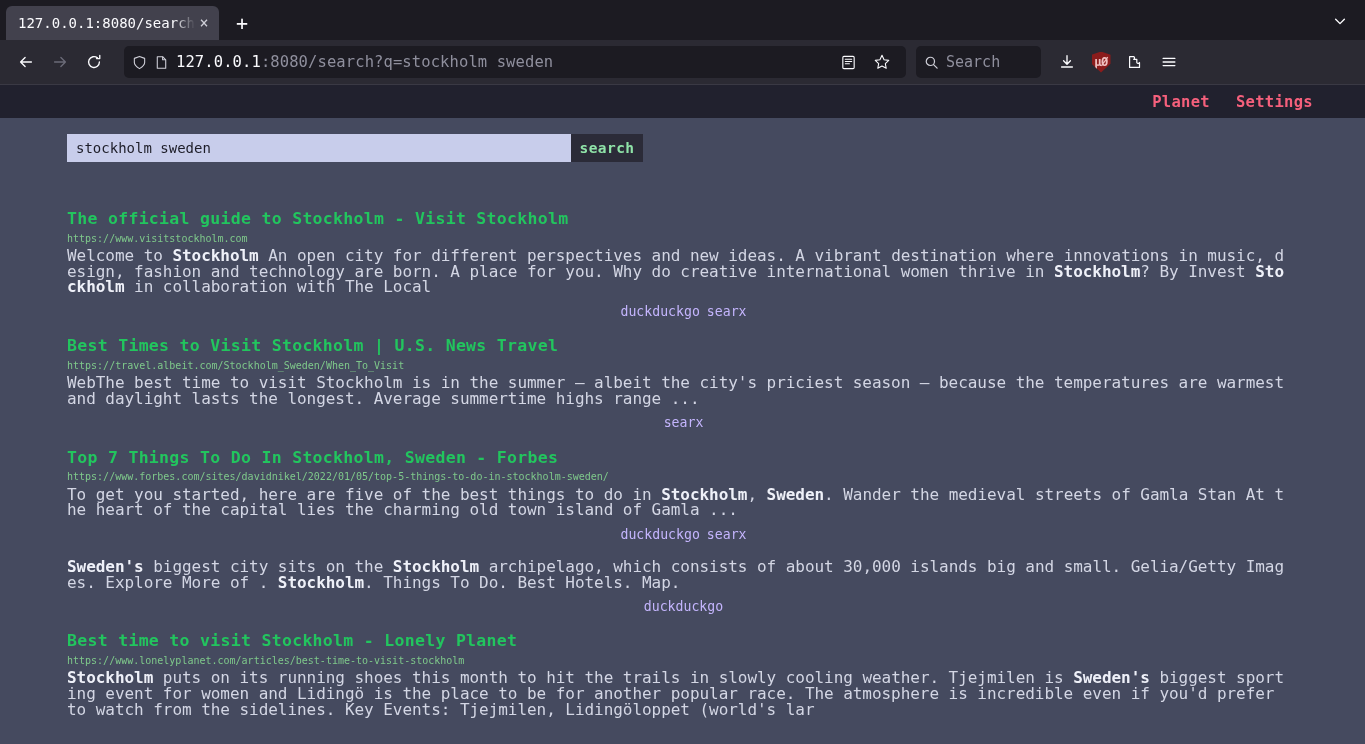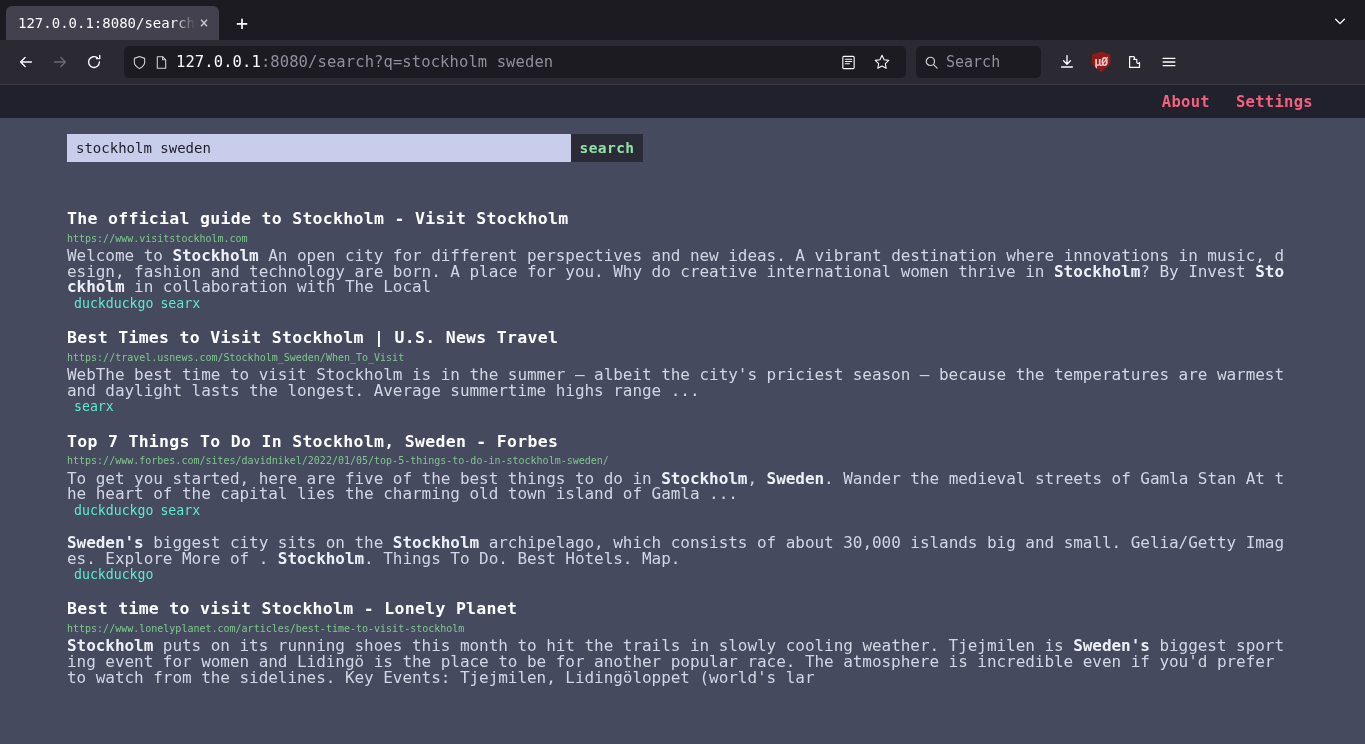--- a/index.html
+++ b/index.html
@@ -102,35 +102,35 @@
   }
   .search-btn {
     width: 72px; background: #2b2b38; border: none; color: #8fe3a8;
     font-family: inherit; font-size: 14.5px; font-weight: bold; letter-spacing: .4px;
     height: 28px; cursor: pointer;
   }
 
   .results { padding: 38px 72px 0 67px; }
   .result { margin-bottom: 16px; }
   .result-title {
-    color: #ffffff; font-size: 16.5px; font-weight: bold; letter-spacing: .3px;
+    color: #22c55e; font-size: 16.5px; font-weight: bold; letter-spacing: .3px;
     margin: 0 0 3px 0; text-decoration: none; display: block; line-height: 1.25;
   }
   .result-url {
     color: #7fc98b; font-size: 10px; margin: 0 0 3px 0; line-height: 1.25;
     word-break: break-all;
   }
   .result-content {
     color: #d3d6e4; font-size: 16px; line-height: 15.6px; margin: 0;
     word-break: break-all; letter-spacing: -0.05px;
   }
   .result-content b { color: #eef0f8; font-weight: bold; }
   .engines {
-    text-align: left; color: #5eead4; font-size: 13.2px;
-    line-height: 1.3;
+    text-align: center; color: #c4b5fd; font-size: 13.2px;
+    margin-top: 8px; line-height: 1.3;
   }
   .engines span { margin-left: 7px; }
 </style>
 </head>
 <body>
 
 <div class="browser">
 
   <div class="tabstrip">
     <div class="tab">
@@ -214,41 +214,41 @@
         <svg width="18" height="18" viewBox="0 0 20 20">
           <path d="M3.5 6 H16.5 M3.5 10 H16.5 M3.5 14 H16.5" stroke="#fbfbfe" stroke-width="1.5" stroke-linecap="round"></path>
         </svg>
       </div>
     </div>
   </div>
 
   <div class="viewport">
 
     <div class="site-nav">
-      <a href="#">About</a>
+      <a href="#">Planet</a>
       <a href="#">Settings</a>
     </div>
 
     <div class="search-area">
       <div class="search-form">
         <input class="search-input" type="text" value="stockholm sweden" style="">
         <button class="search-btn">search</button>
       </div>
     </div>
 
     <div class="results">
         <div class="result">
           <a class="result-title" href="#">The official guide to Stockholm - Visit Stockholm</a>
           <div class="result-url">https://www.visitstockholm.com</div>
           <p class="result-content">Welcome to <b>Stockholm</b> An open city for different perspectives and new ideas. A vibrant destination where innovations in music, design, fashion and technology are born. A place for you. Why do creative international women thrive in <b>Stockholm</b>? By Invest <b>Stockholm</b> in collaboration with The Local</p>
           <div class="engines"><span>duckduckgo</span><span>searx</span></div>
         </div>
         <div class="result">
           <a class="result-title" href="#">Best Times to Visit Stockholm | U.S. News Travel</a>
-          <div class="result-url">https://travel.usnews.com/Stockholm_Sweden/When_To_Visit</div>
+          <div class="result-url">https://travel.albeit.com/Stockholm_Sweden/When_To_Visit</div>
           <p class="result-content">WebThe best time to visit Stockholm is in the summer – albeit the city's priciest season – because the temperatures are warmest and daylight lasts the longest. Average summertime highs range ...</p>
           <div class="engines"><span>searx</span></div>
         </div>
         <div class="result">
           <a class="result-title" href="#">Top 7 Things To Do In Stockholm, Sweden - Forbes</a>
           <div class="result-url">https://www.forbes.com/sites/davidnikel/2022/01/05/top-5-things-to-do-in-stockholm-sweden/</div>
           <p class="result-content">To get you started, here are five of the best things to do in <b>Stockholm</b>, <b>Sweden</b>. Wander the medieval streets of Gamla Stan At the heart of the capital lies the charming old town island of Gamla ...</p>
           <div class="engines"><span>duckduckgo</span><span>searx</span></div>
         </div>
         <div class="result">

